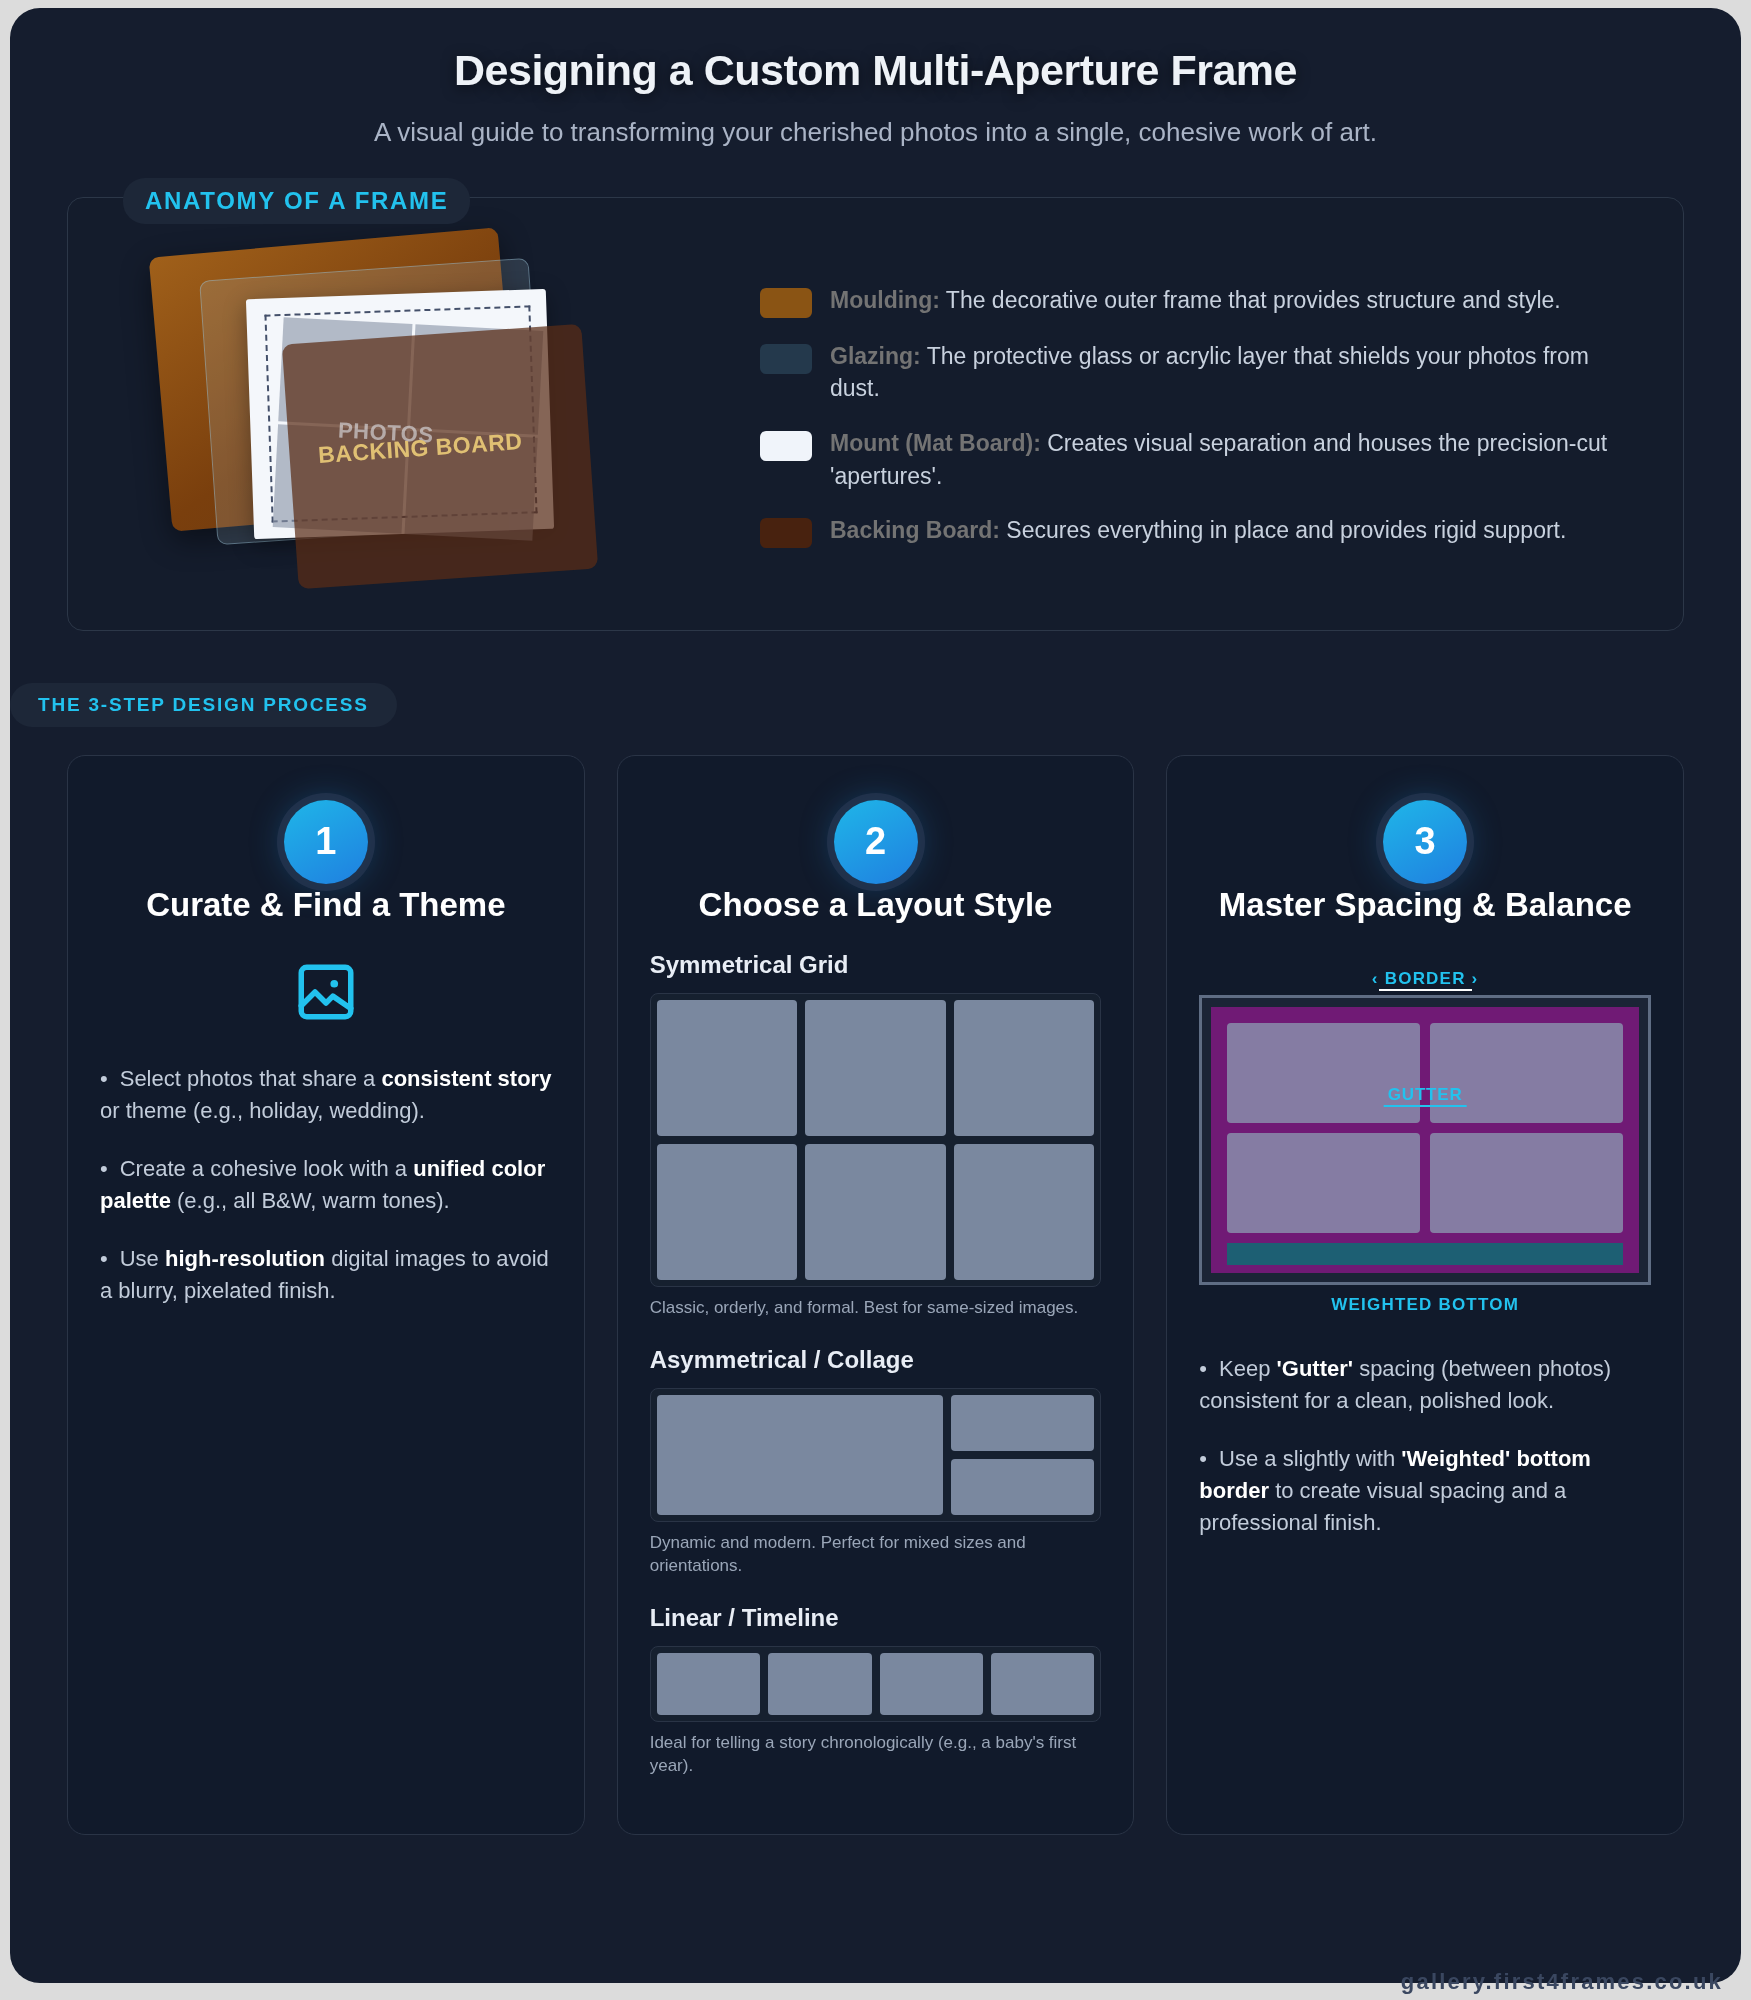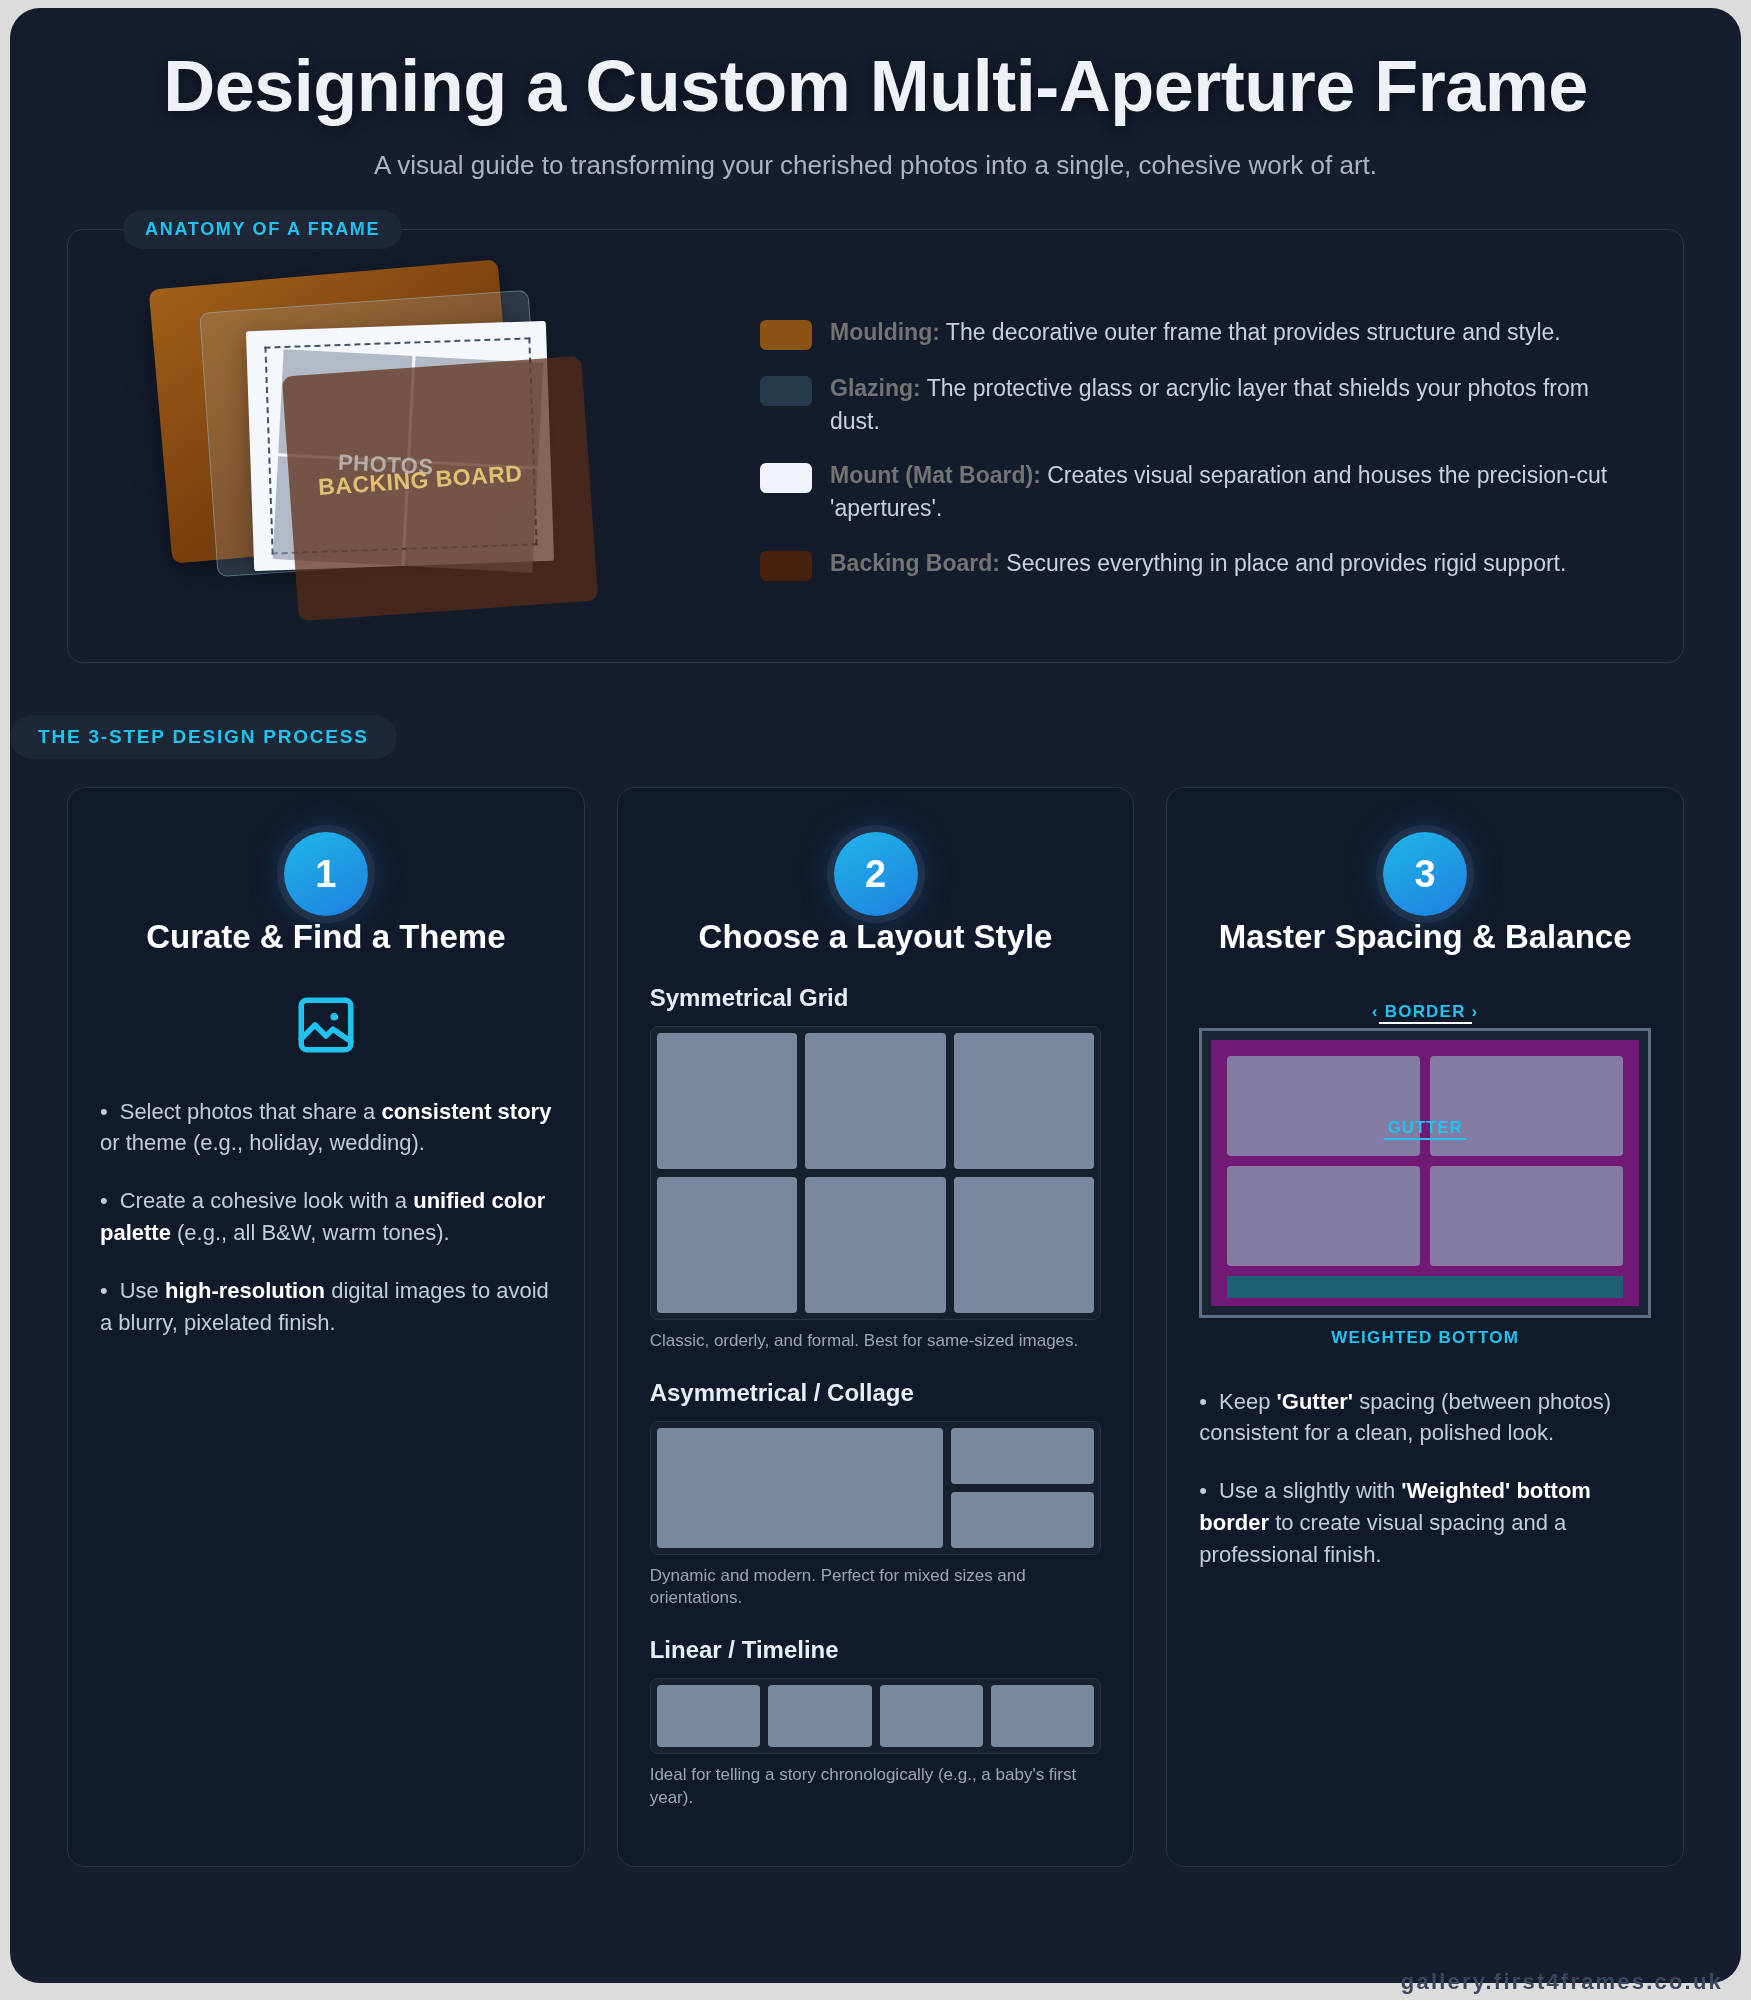--- a/index.html
+++ b/index.html
@@ -19,21 +19,21 @@
     width: 1731px;
     height: 1975px;
     background: #151d2e;
     border-radius: 30px;
     overflow: hidden;
   }
 
   
   .header { padding: 38px 60px 0; text-align: center; }
   .title {
-    font-size: 72px;
+    font-size: 43px;
     font-weight: bold;
     color: #eef2f7;
     letter-spacing: -0.5px;
     line-height: 1.12;
     text-shadow: 0 3px 14px rgba(0,0,0,0.55);
   }
   .subtitle {
     margin: 20px auto 0;
     max-width: 1120px;
     font-size: 26px;
@@ -44,21 +44,21 @@
 
   
   .anatomy-wrap { position: relative; margin: 45px 57px 0; }
   .section-badge {
     position: absolute;
     top: -19px;
     left: 56px;
     z-index: 4;
     background: #1d2738;
     color: #22c2ee;
-    font-size: 18px;
+    font-size: 24px;
     font-weight: bold;
     letter-spacing: 1.7px;
     padding: 9px 22px;
     border-radius: 22px;
   }
   .anatomy-panel {
     position: relative;
     border: 1px solid #2c3748;
     border-radius: 16px;
     height: 434px;

